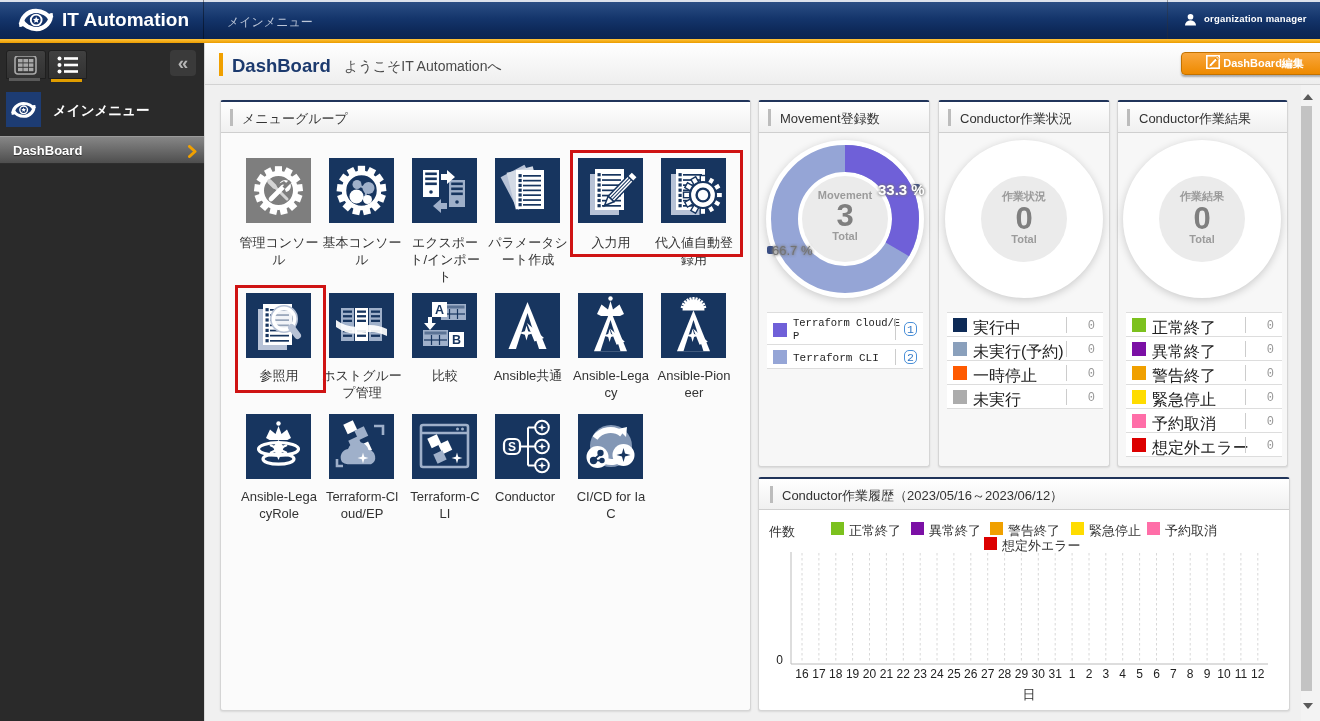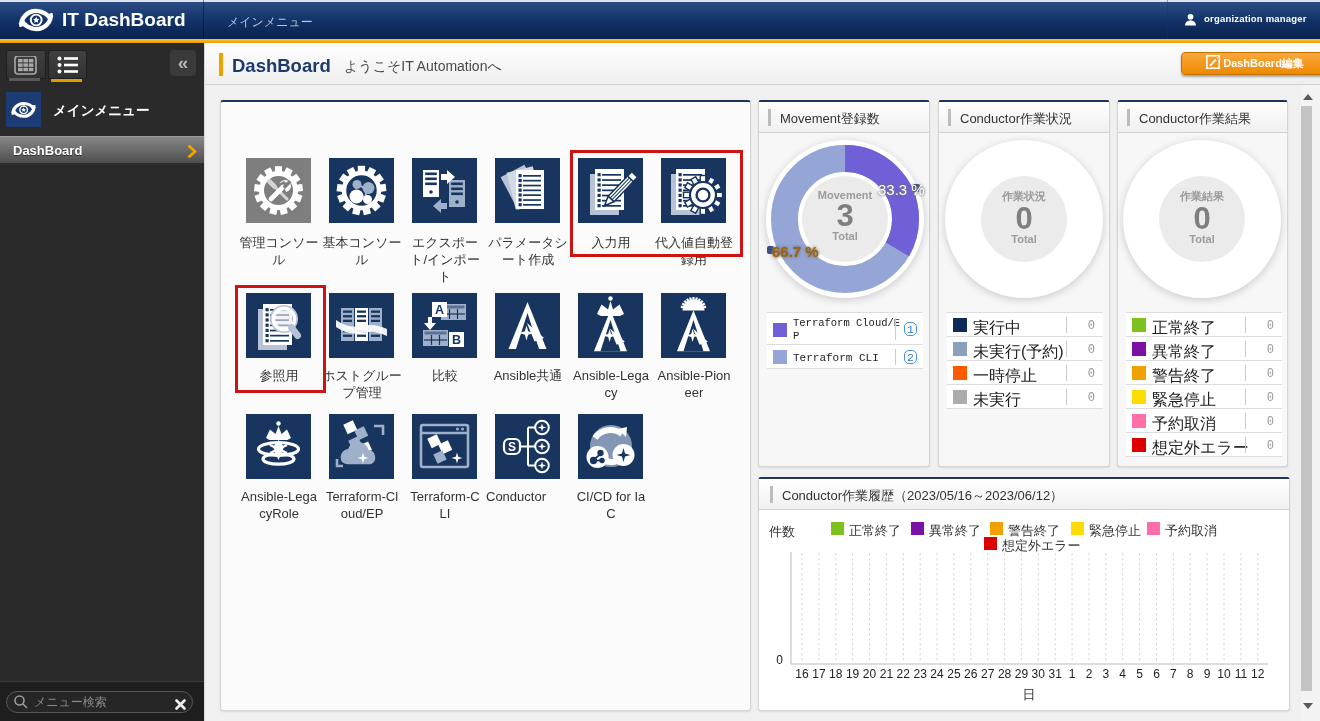--- a/index.html
+++ b/index.html
@@ -73,21 +73,21 @@
 <div class="abs" id="hlogo"><svg width="38" height="27" viewBox="0 0 38 27">
       <g fill="none" stroke="#ffffff">
 <path d="M4.5 20.5 C3 12.5 10.5 5 19 5 C25.5 5 31.5 8.5 33.5 13" stroke-width="4.4"></path>
 <path d="M33.5 7.5 C35 15.5 28 23 19.5 23 C13 23 7 19.5 4.8 14.8" stroke-width="4.4"></path>
 <path d="M4.5 20.5 l-2 -4 M33.5 7.5 l2 4" stroke-width="2"></path>
 </g>
 <circle cx="19.2" cy="14" r="6.9" fill="#12316b"></circle>
 <circle cx="19.2" cy="14" r="5.4" fill="none" stroke="#ffffff" stroke-width="1.9"></circle>
 <path d="M19.2 10.6 l0.95 2.1 2.3 0.27 -1.7 1.55 0.45 2.28 -2 -1.14 -2 1.14 0.45 -2.28 -1.7 -1.55 2.3 -0.27 Z" fill="#ffffff"></path>
     </svg></div>
-<div class="abs" id="htitle">IT DashBoard</div>
+<div class="abs" id="htitle">IT Automation</div>
 <div class="abs" id="hmenu">メインメニュー</div>
 <div class="abs" id="hsep"></div>
 <div class="abs" id="husericon" style="left:1183px;top:12px"><svg width="15" height="15" viewBox="0 0 19 19">
       <circle cx="9.5" cy="6" r="3.6" fill="#fff"></circle>
       <path d="M2.5 17 a7 6.5 0 0 1 14 0 z" fill="#fff"></path>
     </svg></div>
 <div class="abs" id="huser">organization manager</div>
 
 <div class="abs" id="sidebar">
   <div class="abs tab" id="tab1"></div>
@@ -132,45 +132,38 @@
         </svg></div>
     </div>
   <div class="abs" id="sbtitle">メインメニュー</div>
   <div class="abs" id="dashitem">
       <span>DashBoard</span>
       <div class="abs" id="dasharr"><svg width="9" height="13" viewBox="0 0 9 13">
           <path d="M1.5 1.5 L7 6.5 L1.5 11.5" fill="none" stroke="#f0a000" stroke-width="3" stroke-linecap="round" stroke-linejoin="round"></path>
         </svg></div>
     </div>
   <div class="abs" id="sbrest"></div>
-  <div class="abs" id="sbsearch">
-    <div class="abs" id="spill"></div>
-    <div class="abs" style="left:13px;top:12px"><svg width="16" height="16" viewBox="0 0 16 16">
-          <circle cx="6.5" cy="6.5" r="4.5" fill="none" stroke="#9a9a9a" stroke-width="1.6"></circle>
-          <line x1="10" y1="10" x2="14" y2="14" stroke="#9a9a9a" stroke-width="1.6"></line>
-        </svg></div>
-    <div class="abs" id="sph">メニュー検索</div>
-    <div class="abs" id="spx"><svg width="11" height="11" viewBox="0 0 11 11">
-          <path d="M1.5 1.5 L9.5 9.5 M9.5 1.5 L1.5 9.5" stroke="#efefef" stroke-width="2.6" stroke-linecap="round"></path>
-        </svg></div>
-  </div>
 </div>
 
 <div class="abs" id="titlebar">
   <div class="abs" id="taccent"></div>
   <div class="abs" id="ttitle">DashBoard</div>
   <div class="abs" id="tsub">ようこそIT Automationへ</div>
   <div class="abs" id="editbtn"><svg style="vertical-align:-2px" width="14" height="14" viewBox="0 0 14 14">
         <rect x="0.8" y="0.8" width="12.4" height="12.4" fill="none" stroke="#fff" stroke-width="1.6"></rect>
         <path d="M3.2 9.6 L9.2 3.2 L11.3 5.2 L5.2 11.6 L2.8 12.2 Z" fill="#fff" stroke="#ee8a00" stroke-width="1"></path>
         <path d="M10 2.4 L11 1.4 L13.1 3.4 L12 4.5 Z" fill="#fff" stroke="#ee8a00" stroke-width="0.8"></path>
       </svg> DashBoard編集</div>
 </div>
 
 <div class="abs panel" id="pmenu">
+  <div class="phead">
+      <i></i>
+      <b>メニューグループ</b>
+    </div>
   <div class="micon" style="left:25px;top:56px;background:#7e7e7e"><svg width="65" height="65" viewBox="0 0 65 65">
         <circle cx="32.5" cy="32.5" r="17" fill="none" stroke="#ffffff" stroke-width="5"></circle>
         <rect x="28.9" y="8.2" width="7.1" height="6.8" fill="#ffffff" transform="rotate(0.0 32.5 32.5)"></rect>
         <rect x="28.9" y="8.2" width="7.1" height="6.8" fill="#ffffff" transform="rotate(27.7 32.5 32.5)"></rect>
         <rect x="28.9" y="8.2" width="7.1" height="6.8" fill="#ffffff" transform="rotate(55.4 32.5 32.5)"></rect>
         <rect x="28.9" y="8.2" width="7.1" height="6.8" fill="#ffffff" transform="rotate(83.1 32.5 32.5)"></rect>
         <rect x="28.9" y="8.2" width="7.1" height="6.8" fill="#ffffff" transform="rotate(110.8 32.5 32.5)"></rect>
         <rect x="28.9" y="8.2" width="7.1" height="6.8" fill="#ffffff" transform="rotate(138.5 32.5 32.5)"></rect>
         <rect x="28.9" y="8.2" width="7.1" height="6.8" fill="#ffffff" transform="rotate(166.2 32.5 32.5)"></rect>
         <rect x="28.9" y="8.2" width="7.1" height="6.8" fill="#ffffff" transform="rotate(193.8 32.5 32.5)"></rect>
@@ -453,21 +446,21 @@
         <line x1="33" y1="13.5" x2="40" y2="13.5" stroke="#ffffff" stroke-width="2"></line>
         <line x1="33" y1="32.5" x2="40" y2="32.5" stroke="#ffffff" stroke-width="2"></line>
         <line x1="33" y1="51.5" x2="40" y2="51.5" stroke="#ffffff" stroke-width="2"></line>
         <circle cx="47" cy="13.5" r="6.8" fill="none" stroke="#ffffff" stroke-width="2"></circle>
         <path d="M47 9.3 L47.924 12.576 L51.2 13.5 L47.924 14.424 L47 17.7 L46.076 14.424 L42.8 13.5 L46.076 12.576 Z" fill="#ffffff"></path>
         <circle cx="47" cy="32.5" r="6.8" fill="none" stroke="#ffffff" stroke-width="2"></circle>
         <path d="M47 28.3 L47.924 31.576 L51.2 32.5 L47.924 33.424 L47 36.7 L46.076 33.424 L42.8 32.5 L46.076 31.576 Z" fill="#ffffff"></path>
         <circle cx="47" cy="51.5" r="6.8" fill="none" stroke="#ffffff" stroke-width="2"></circle>
         <path d="M47 47.3 L47.924 50.576 L51.2 51.5 L47.924 52.424 L47 55.7 L46.076 52.424 L42.8 51.5 L46.076 50.576 Z" fill="#ffffff"></path>
       </svg></div>
-  <div class="mlabel" style="left:253px;top:386px">Conductor</div>
+  <div class="mlabel" style="left:262px;top:386px">Conductor</div>
   <div class="micon" style="left:357px;top:312px;background:#17355f"><svg width="65" height="65" viewBox="0 0 65 65">
         <circle cx="33" cy="32" r="21" fill="#9fb0ca" opacity=".8"></circle>
         <path d="M17 24 a19 19 0 0 1 27 -4" fill="none" stroke="#ffffff" stroke-width="6"></path>
         <path d="M40 15 l9 -2 -1 10 Z" fill="#ffffff"></path>
         <path d="M49 40 a19 19 0 0 1 -27 4" fill="none" stroke="#ffffff" stroke-width="6"></path>
         <path d="M26 49 l-9 2 1 -10 Z" fill="#ffffff"></path>
         <circle cx="19.5" cy="43" r="11" fill="#ffffff"></circle>
         <g stroke="#17355f" stroke-width="1.7" fill="#17355f">
           <circle cx="15.5" cy="46.5" r="2.8"></circle>
           <circle cx="22.5" cy="39" r="2.3"></circle>
@@ -493,22 +486,22 @@
     <circle cx="80" cy="80" r="60.5" fill="none" stroke="#95a5d6" stroke-width="27"></circle>
     <circle cx="80" cy="80" r="60.5" fill="none" stroke="#6f60d8" stroke-width="27" stroke-dasharray="126.7 254" transform="rotate(-90 80 80)"></circle>
   </svg></div>
   <div class="graycircle" style="left:43px;top:74px">
       <div class="l1">Movement</div>
       <div class="num">3</div>
       <div class="l3">Total</div>
     </div>
   <div class="abs" style="left:154px;top:82px;width:7px;height:8px;background:#3a4e84;border-radius:2px"></div>
     <div class="abs" style="left:8px;top:144px;width:7px;height:8px;background:#3a4e84;border-radius:2px"></div>
-    <div class="abs" style="left:119px;top:79px;color:#fff;font-size:15px;font-weight:normal;text-shadow:0 0 3px #777,0 0 3px #777">33.3 %</div>
-  <div class="abs" style="left:13px;top:141px;color:#a16207;font-size:15px;font-weight:bold;text-shadow:0 0 3px #777,0 0 3px #777">66.7 %</div>
+    <div class="abs" style="left:119px;top:79px;color:#fff;font-size:15px;font-weight:bold;text-shadow:0 0 3px #777,0 0 3px #777">33.3 %</div>
+  <div class="abs" style="left:13px;top:141px;color:#737373;font-size:13px;font-weight:normal;text-shadow:0 0 3px #777,0 0 3px #777">66.7 %</div>
   <div class="legend" style="top:210px">
     <div class="lrow" style="height:32px">
         <div class="sq" style="background:#6f60d8;top:10px"></div>
         <div class="lb" style="font-family:'Liberation Mono',monospace;font-size:10.5px;top:4px;white-space:nowrap;line-height:13px">Terraform Cloud/E<br>P</div>
         <div class="bar" style="right:27px;top:5px;height:22px"></div>
         <div class="abs" style="right:6px;top:9px;width:13px;height:14px;border:1.5px solid #4a90d9;border-radius:5px;color:#2f76c4;font-size:11.5px;text-align:center;line-height:13px;font-family:'Liberation Mono',monospace">1</div>
       </div>
     <div class="lrow">
         <div class="sq" style="background:#95a5d6"></div>
         <div class="lb" style="font-family:'Liberation Mono',monospace;font-size:11px;top:7px">Terraform CLI</div>

